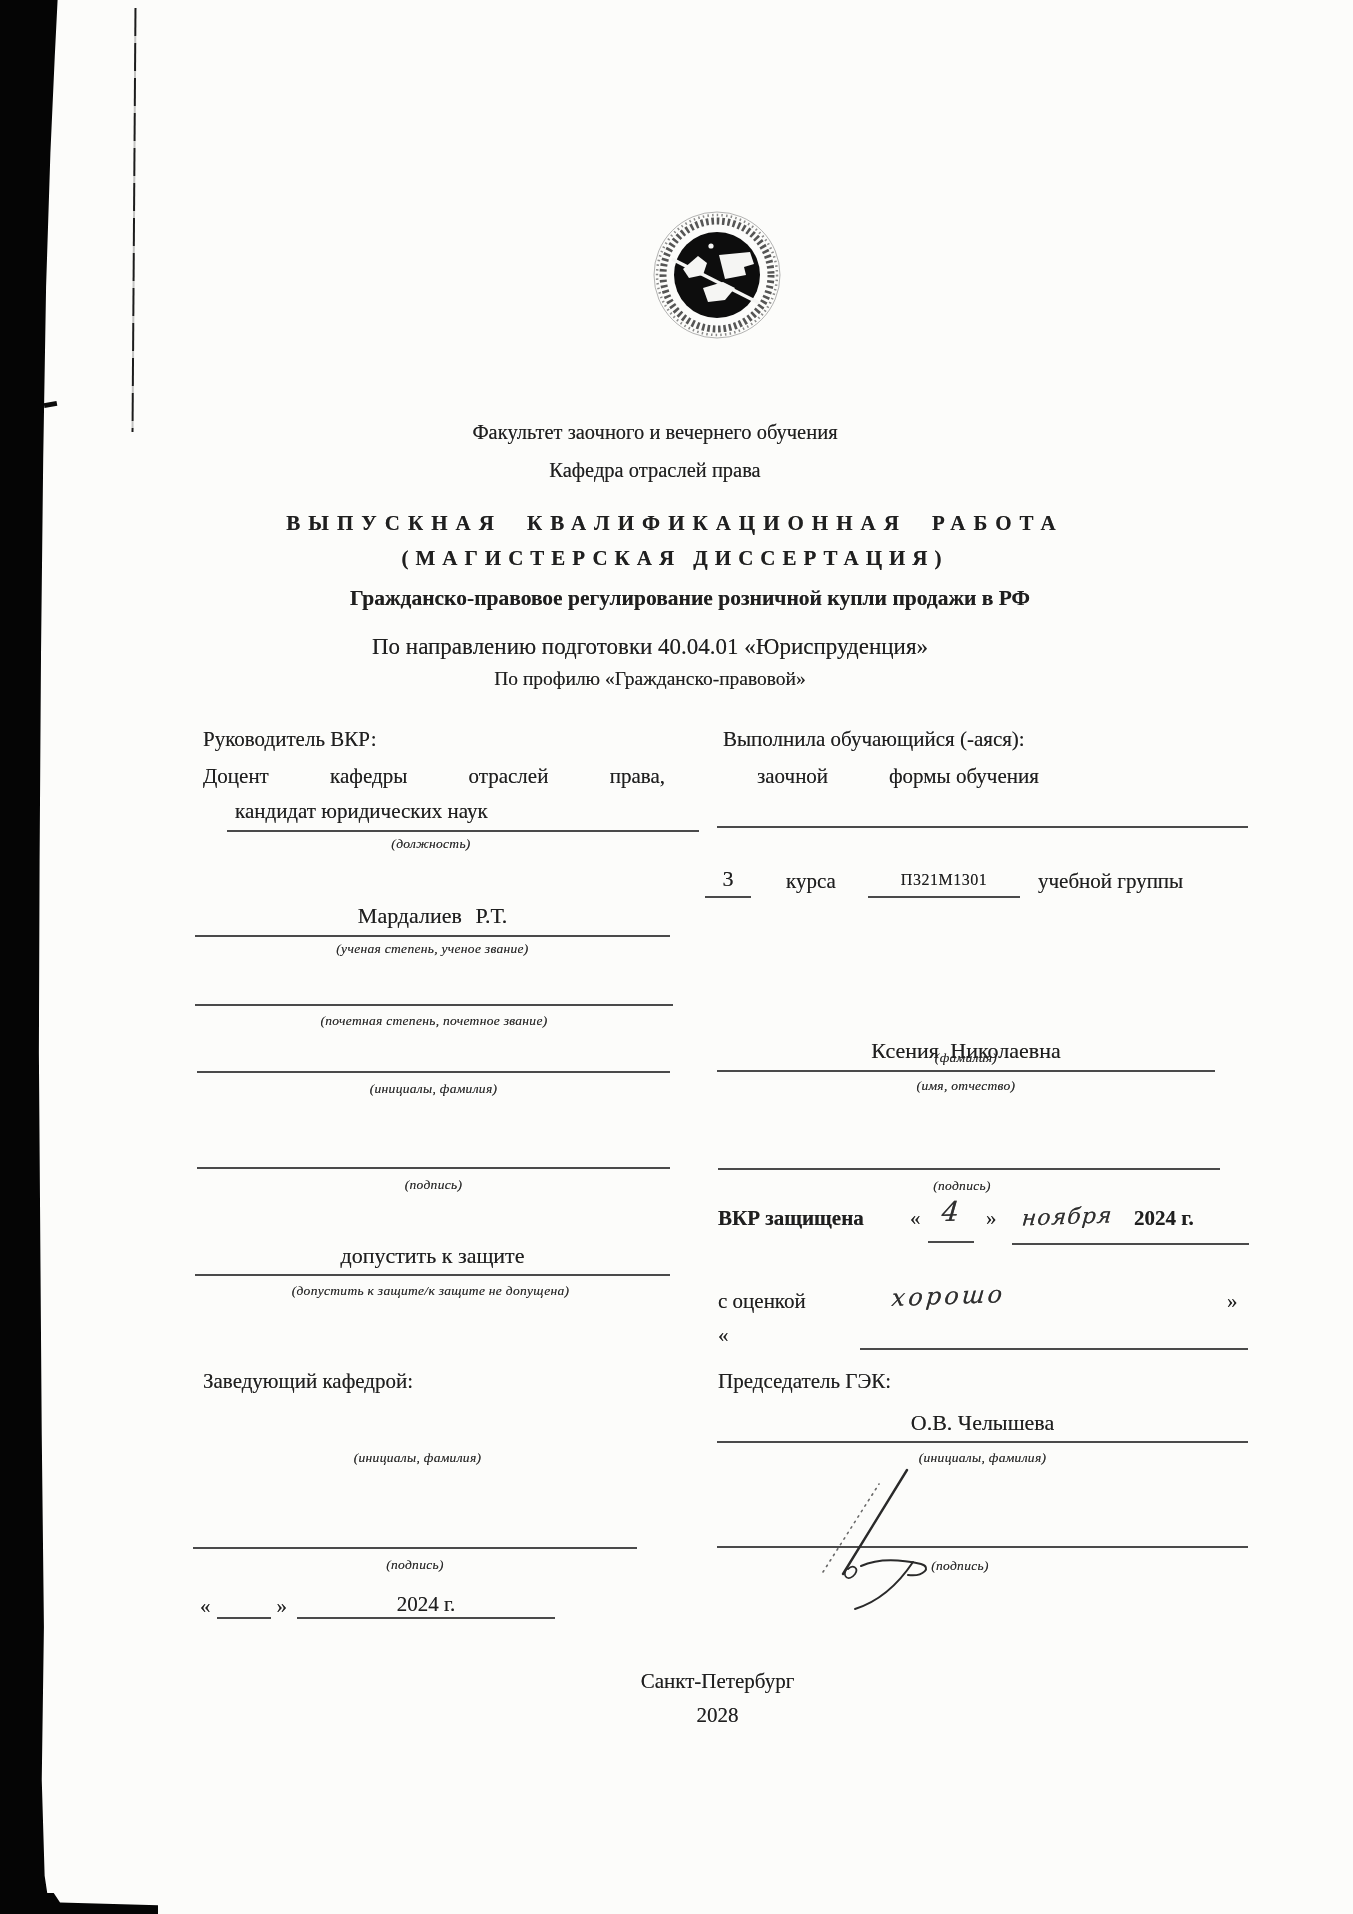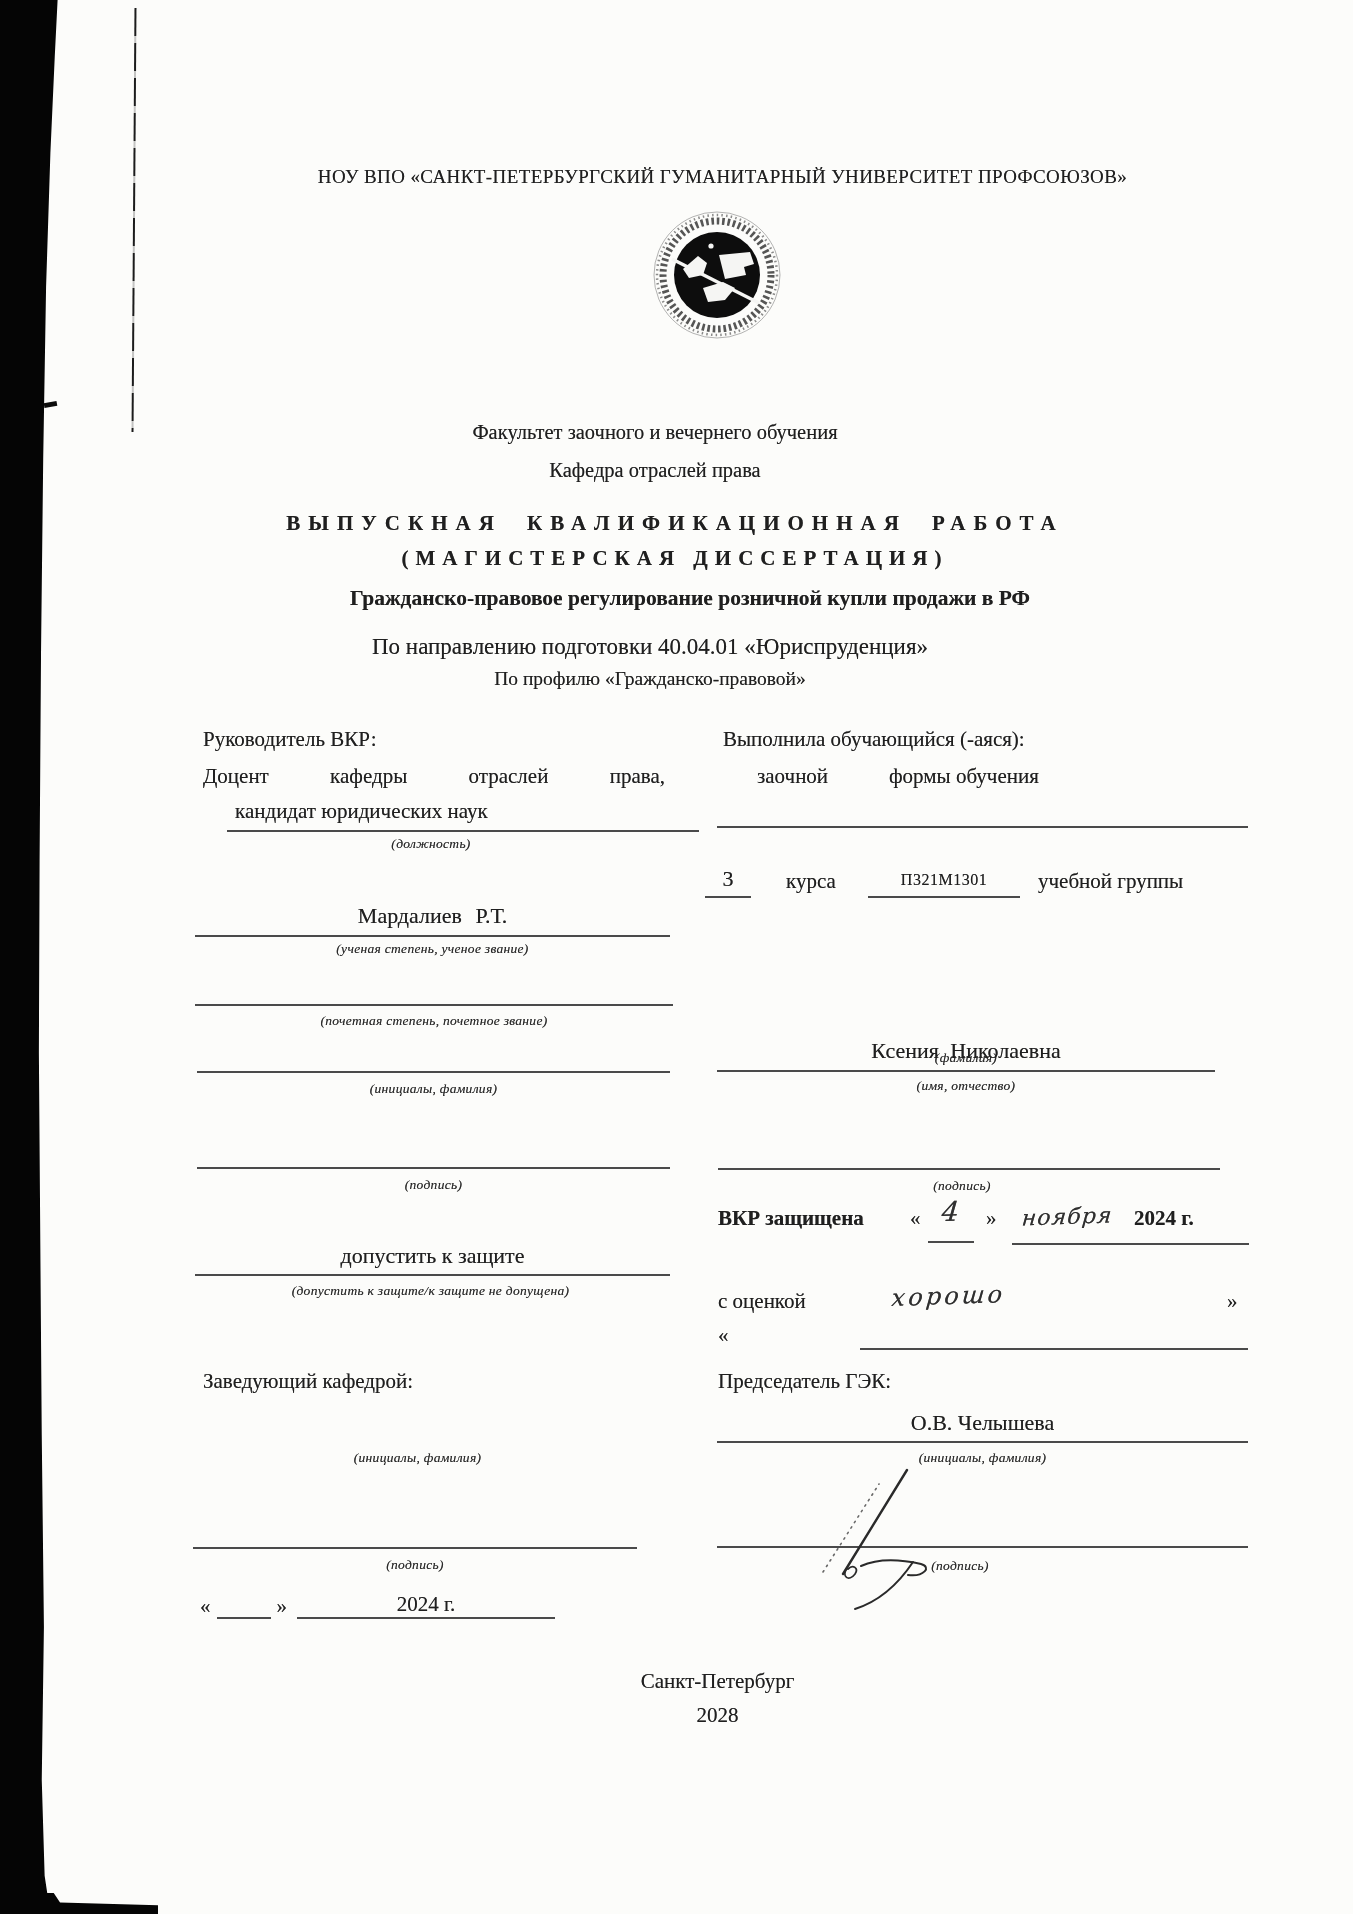--- a/index.html
+++ b/index.html
@@ -38,21 +38,20 @@
 </head>
 <body>
 
 <div class="page scantext">
 
   <div class="abs edge-black"></div>
   <div class="abs edge-strip"></div>
   <div class="abs vline"></div>
   <div class="abs dashmark"></div>
 
-  <div class="abs ctr" style="left:175px;top:166px;width:1095px;font-size:19px;letter-spacing:.4px;">НОУ ВПО «САНКТ-ПЕТЕРБУРГСКИЙ ГУМАНИТАРНЫЙ УНИВЕРСИТЕТ ПРОФСОЮЗОВ»</div>
 
   <svg class="abs" style="left:650px;top:208px;" width="134" height="134" viewBox="-67 -67 134 134">
     <circle r="63" fill="none" stroke="#6a6a6a" stroke-width="1" opacity=".5"></circle>
     <circle r="60" fill="none" stroke="#4e4e4e" stroke-width="2.5" stroke-dasharray="1.5 3.2" opacity=".65"></circle>
     <circle r="54" fill="none" stroke="#2c2c2c" stroke-width="7" stroke-dasharray="2.6 2.8" opacity=".8"></circle>
     <circle r="43" fill="#0d0d0d"></circle>
     <path d="M-45,-16 L42,28" stroke="#f5f5f3" stroke-width="3.5" fill="none"></path>
     <path d="M-34,-6 l15,-13 9,7 -4,12 -14,3 z" fill="#f5f5f3"></path>
     <path d="M2,-20 l31,-3 4,12 -10,3 2,8 -21,4 z" fill="#f5f5f3"></path>
     <path d="M-14,13 l20,-6 12,6 -10,12 -17,2 z" fill="#f5f5f3"></path>

